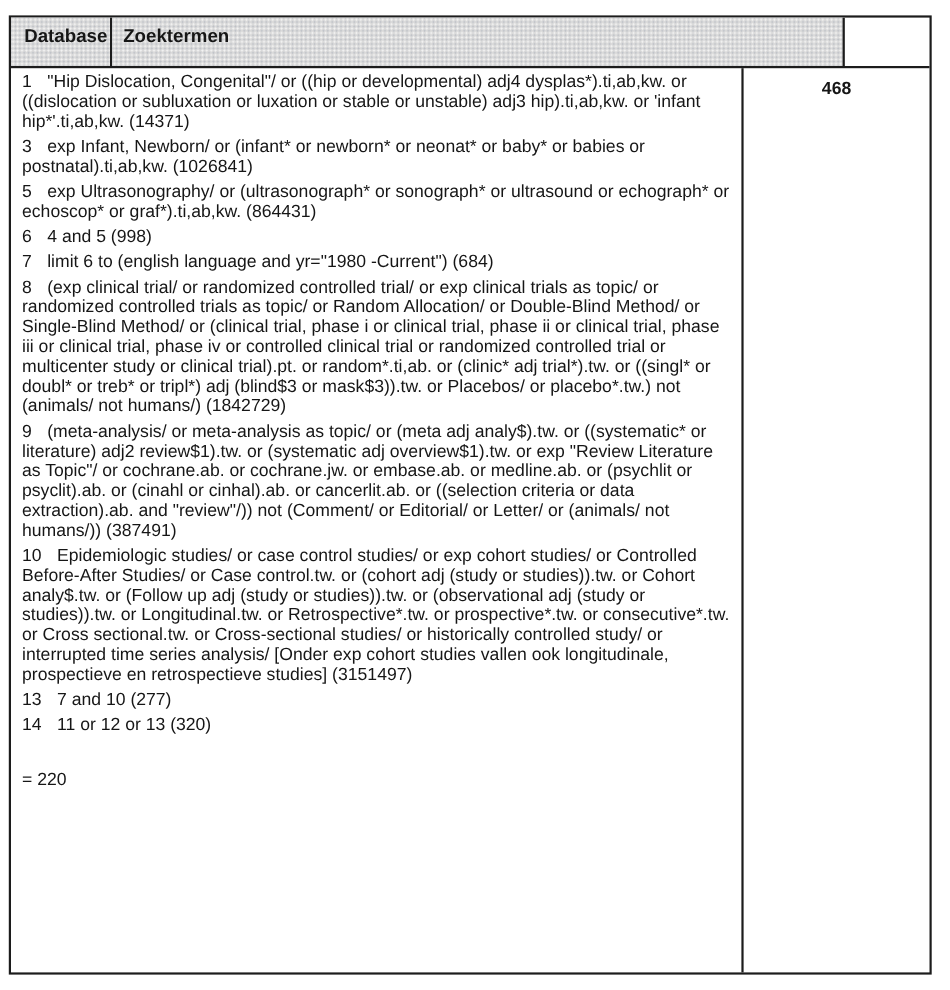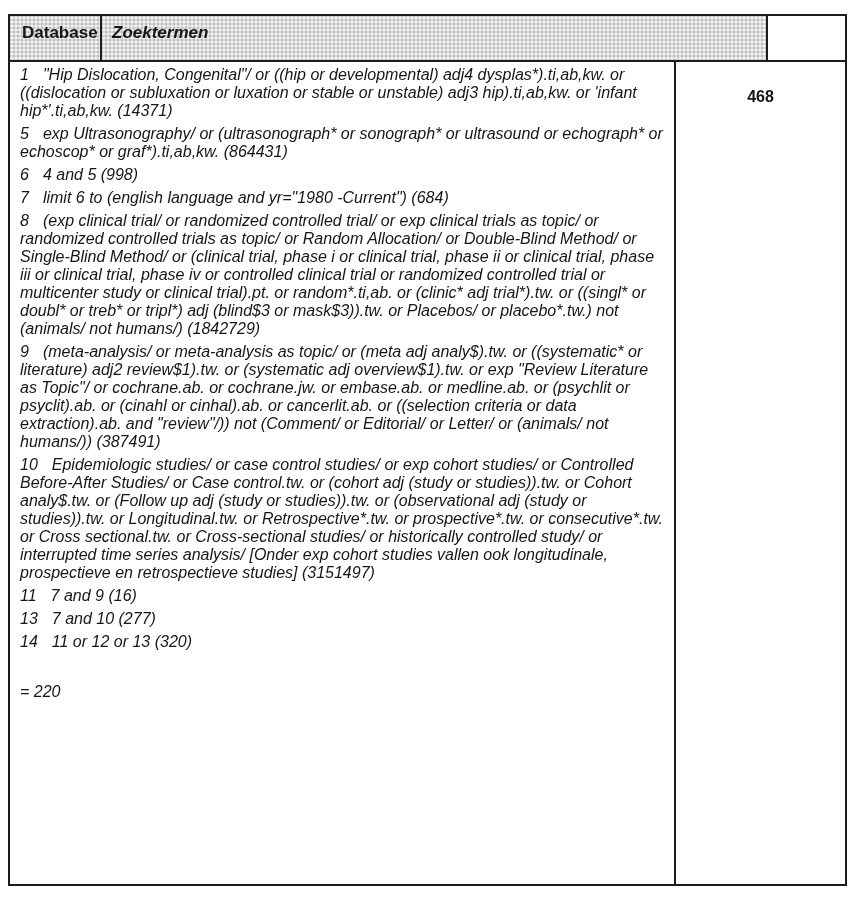--- a/index.html
+++ b/index.html
@@ -21,21 +21,21 @@
   }
   .tr { display: flex; }
   .header-row {
     height: 46px; box-sizing: border-box;
     border-bottom: 2px solid #1c1c1c;
     flex: 0 0 auto;
   }
   .body-row { flex: 1 1 auto; }
   .td { box-sizing: border-box; }
   .col-db    { width: 92px;  border-right: 2px solid #1c1c1c; }
-  .col-terms { width: 666px; border-right: 2px solid #1c1c1c; font-style: italic; }
+  .col-terms { width: 666px; border-right: 2px solid #1c1c1c; }
   .col-total { flex: 1; }
   .header-row .td {
     background-color: #dadada;
     background-image:
       radial-gradient(circle, rgba(255,255,255,0.75) 0.7px, rgba(255,255,255,0) 1px),
       radial-gradient(circle, rgba(120,130,150,0.30) 0.7px, rgba(0,0,0,0) 1px);
     background-size: 4px 4px, 4px 4px;
     background-position: 0 0, 2px 2px;
     font-weight: bold;
     font-size: 17px;
@@ -49,21 +49,21 @@
   .db-period { margin-top: 25px; }
   .body-row .col-terms {
     font-size: 16px; line-height: 18px;
     padding: 4px 9px 0 10px;
   }
   .item { margin: 0 0 5px 0; }
   .item .num { margin-right: 14px; }
   .result-line { margin: 32px 0 0 0; }
   .body-row .col-total {
     font-weight: bold; font-size: 16px;
-    text-align: center; padding-top: 26px;
+    text-align: center; padding-top: 10px;
   }
 </style>
 </head>
 <body>
 
 <div class="doc-table">
 
   <div class="tr header-row">
     <div class="td col-db">
       <span>Database</span>
@@ -71,27 +71,27 @@
     <div class="td col-terms">
       <span>Zoektermen</span>
     </div>
   </div>
 
   <div class="tr body-row">
 
 
     <div class="td col-terms">
       <p class="item"><span class="num">1</span><span>"Hip Dislocation, Congenital"/ or ((hip or developmental) adj4 dysplas*).ti,ab,kw. or ((dislocation or subluxation or luxation or stable or unstable) adj3 hip).ti,ab,kw. or 'infant hip*'.ti,ab,kw. (14371)</span></p>
+      <p class="item"><span class="num">3</span><span>exp Infant, Newborn/ or (infant* or newborn* or neonat* or baby* or babies or postnatal).ti,ab,kw. (1026841)</span></p>
       <p class="item"><span class="num">5</span><span>exp Ultrasonography/ or (ultrasonograph* or sonograph* or ultrasound or echograph* or echoscop* or graf*).ti,ab,kw. (864431)</span></p>
       <p class="item"><span class="num">6</span><span>4 and 5 (998)</span></p>
       <p class="item"><span class="num">7</span><span>limit 6 to (english language and yr="1980 -Current") (684)</span></p>
       <p class="item"><span class="num">8</span><span>(exp clinical trial/ or randomized controlled trial/ or exp clinical trials as topic/ or randomized controlled trials as topic/ or Random Allocation/ or Double-Blind Method/ or Single-Blind Method/ or (clinical trial, phase i or clinical trial, phase ii or clinical trial, phase iii or clinical trial, phase iv or controlled clinical trial or randomized controlled trial or multicenter study or clinical trial).pt. or random*.ti,ab. or (clinic* adj trial*).tw. or ((singl* or doubl* or treb* or tripl*) adj (blind$3 or mask$3)).tw. or Placebos/ or placebo*.tw.) not (animals/ not humans/) (1842729)</span></p>
       <p class="item"><span class="num">9</span><span>(meta-analysis/ or meta-analysis as topic/ or (meta adj analy$).tw. or ((systematic* or literature) adj2 review$1).tw. or (systematic adj overview$1).tw. or exp "Review Literature as Topic"/ or cochrane.ab. or cochrane.jw. or embase.ab. or medline.ab. or (psychlit or psyclit).ab. or (cinahl or cinhal).ab. or cancerlit.ab. or ((selection criteria or data extraction).ab. and "review"/)) not (Comment/ or Editorial/ or Letter/ or (animals/ not humans/)) (387491)</span></p>
       <p class="item"><span class="num">10</span><span>Epidemiologic studies/ or case control studies/ or exp cohort studies/ or Controlled Before-After Studies/ or Case control.tw. or (cohort adj (study or studies)).tw. or Cohort analy$.tw. or (Follow up adj (study or studies)).tw. or (observational adj (study or studies)).tw. or Longitudinal.tw. or Retrospective*.tw. or prospective*.tw. or consecutive*.tw. or Cross sectional.tw. or Cross-sectional studies/ or historically controlled study/ or interrupted time series analysis/ [Onder exp cohort studies vallen ook longitudinale, prospectieve en retrospectieve studies] (3151497)</span></p>
-      <p class="item"><span class="num">11</span><span>7 and 9 (16)</span></p>
       <p class="item"><span class="num">13</span><span>7 and 10 (277)</span></p>
       <p class="item"><span class="num">14</span><span>11 or 12 or 13 (320)</span></p>
       <p class="result-line">= 220</p>
     </div>
 
     <div class="td col-total">
       <span>468</span>
     </div>
 
   </div>

